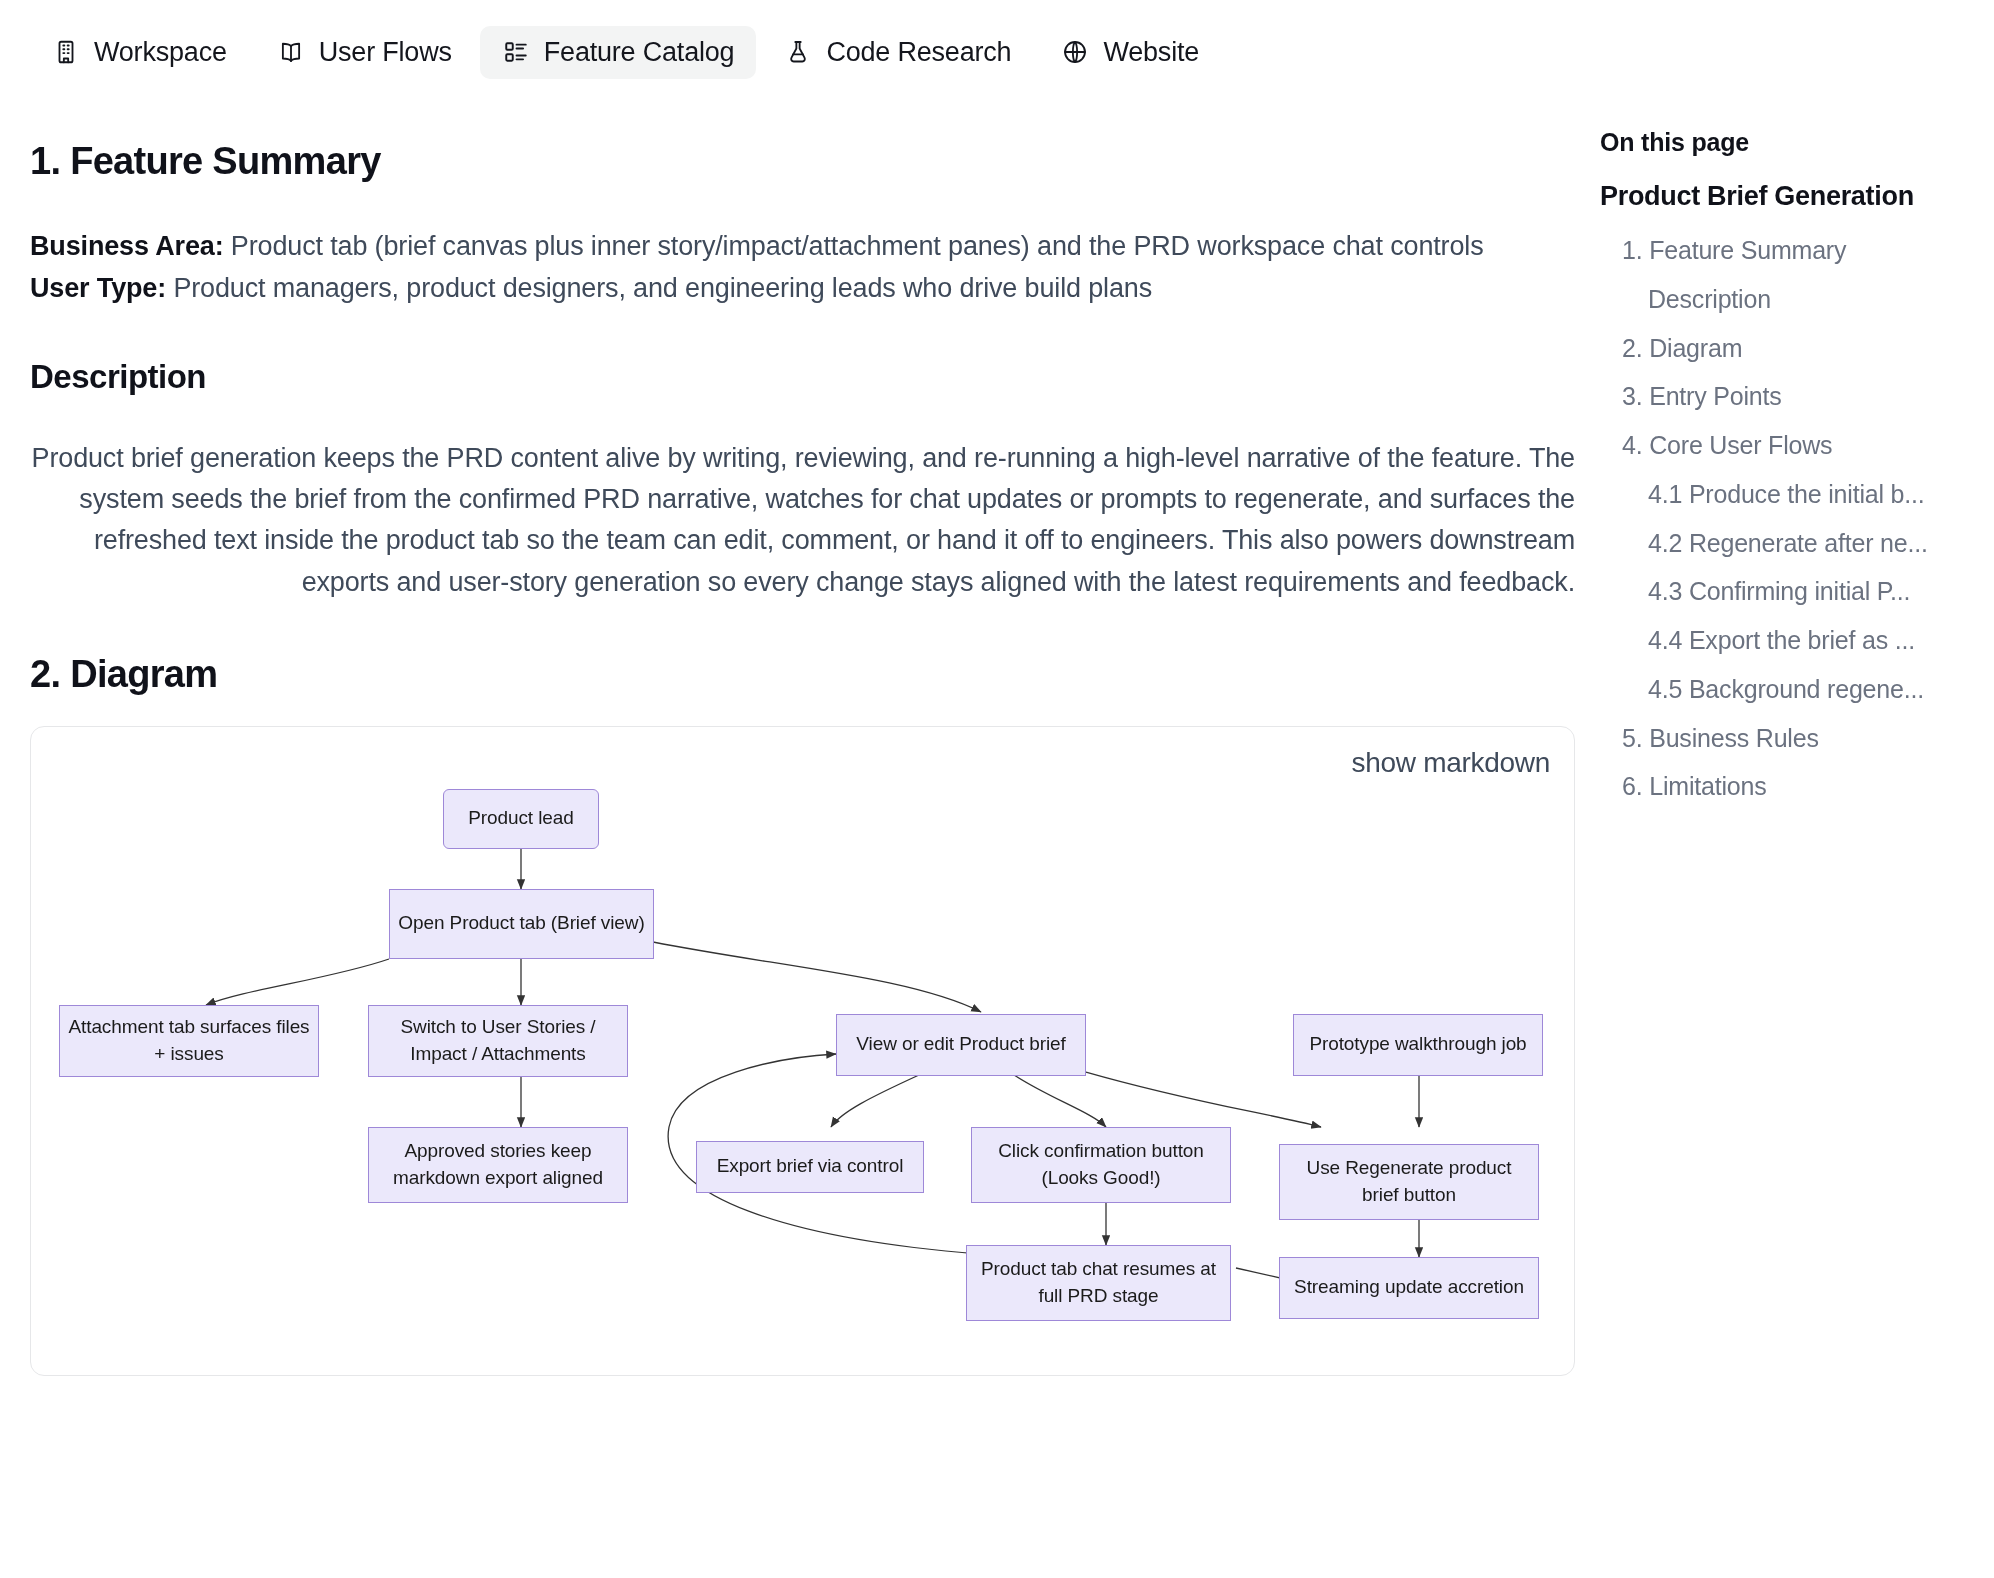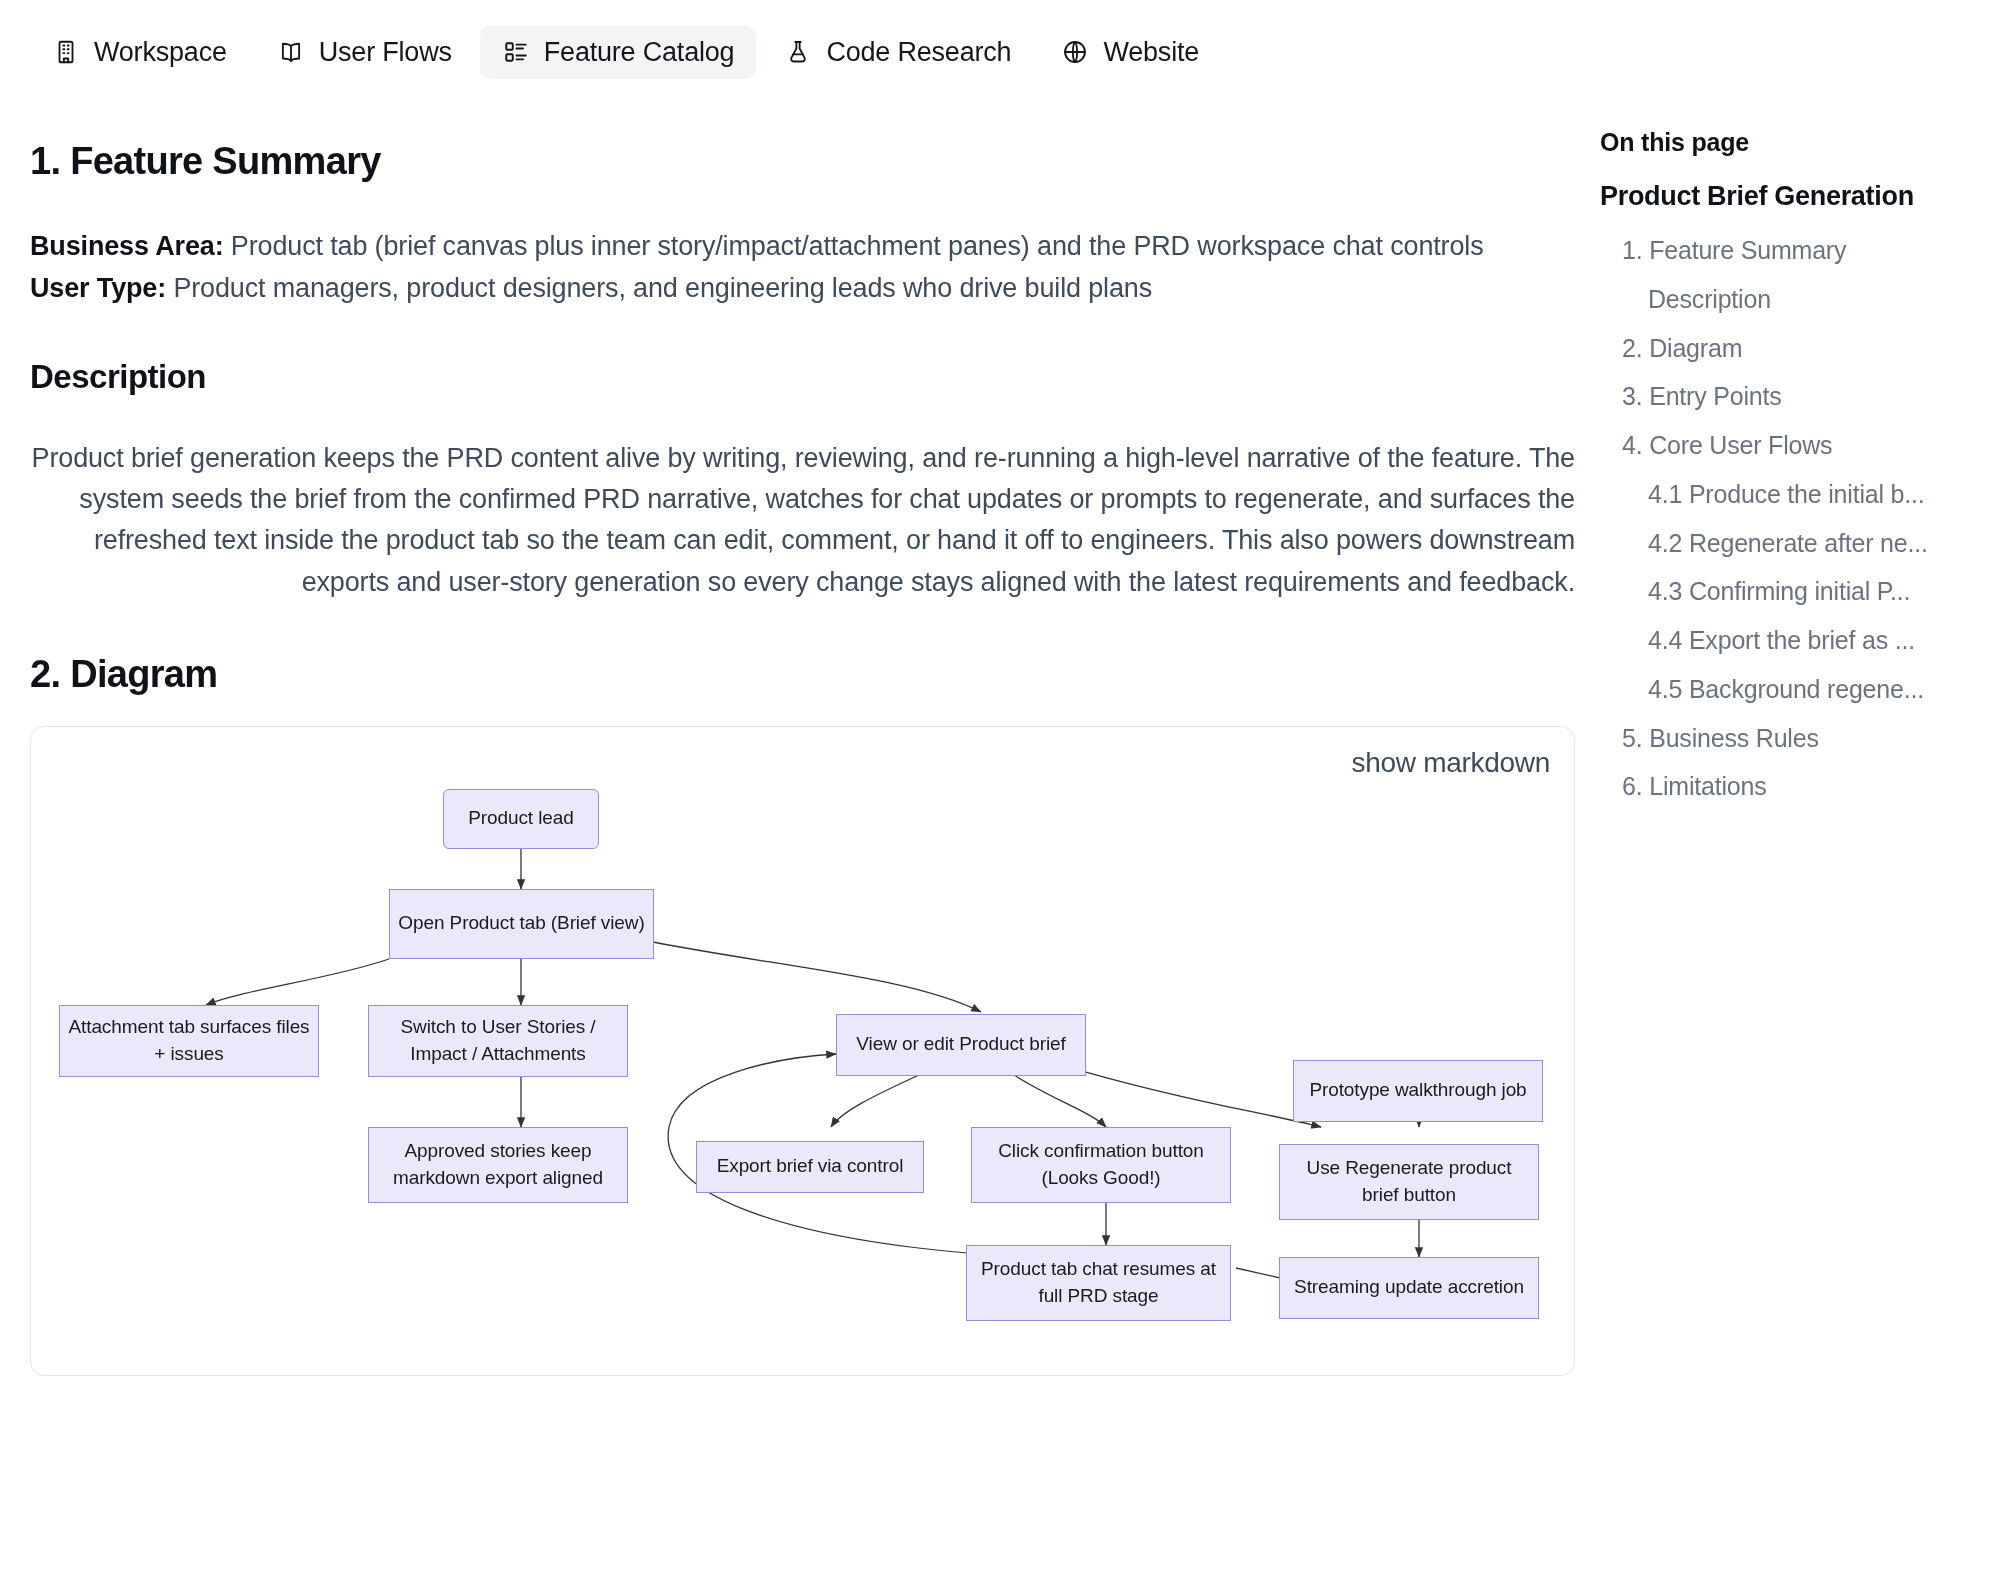--- a/index.html
+++ b/index.html
@@ -279,21 +279,21 @@
         </div>
 
         <div class="node" style="left:337px; top:278px; width:260px; height:72px;">
           <span>Switch to User Stories / Impact / Attachments</span>
         </div>
 
         <div class="node" style="left:805px; top:287px; width:250px; height:62px;">
           <span>View or edit Product brief</span>
         </div>
 
-        <div class="node" style="left:1262px; top:287px; width:250px; height:62px;margin-top:46px;">
+        <div class="node" style="left:1262px; top:287px; width:250px; height:62px;">
           <span>Prototype walkthrough job</span>
         </div>
 
         <div class="node" style="left:337px; top:400px; width:260px; height:76px;">
           <span>Approved stories keep markdown export aligned</span>
         </div>
 
         <div class="node" style="left:665px; top:414px; width:228px; height:52px;">
           <span>Export brief via control</span>
         </div>

